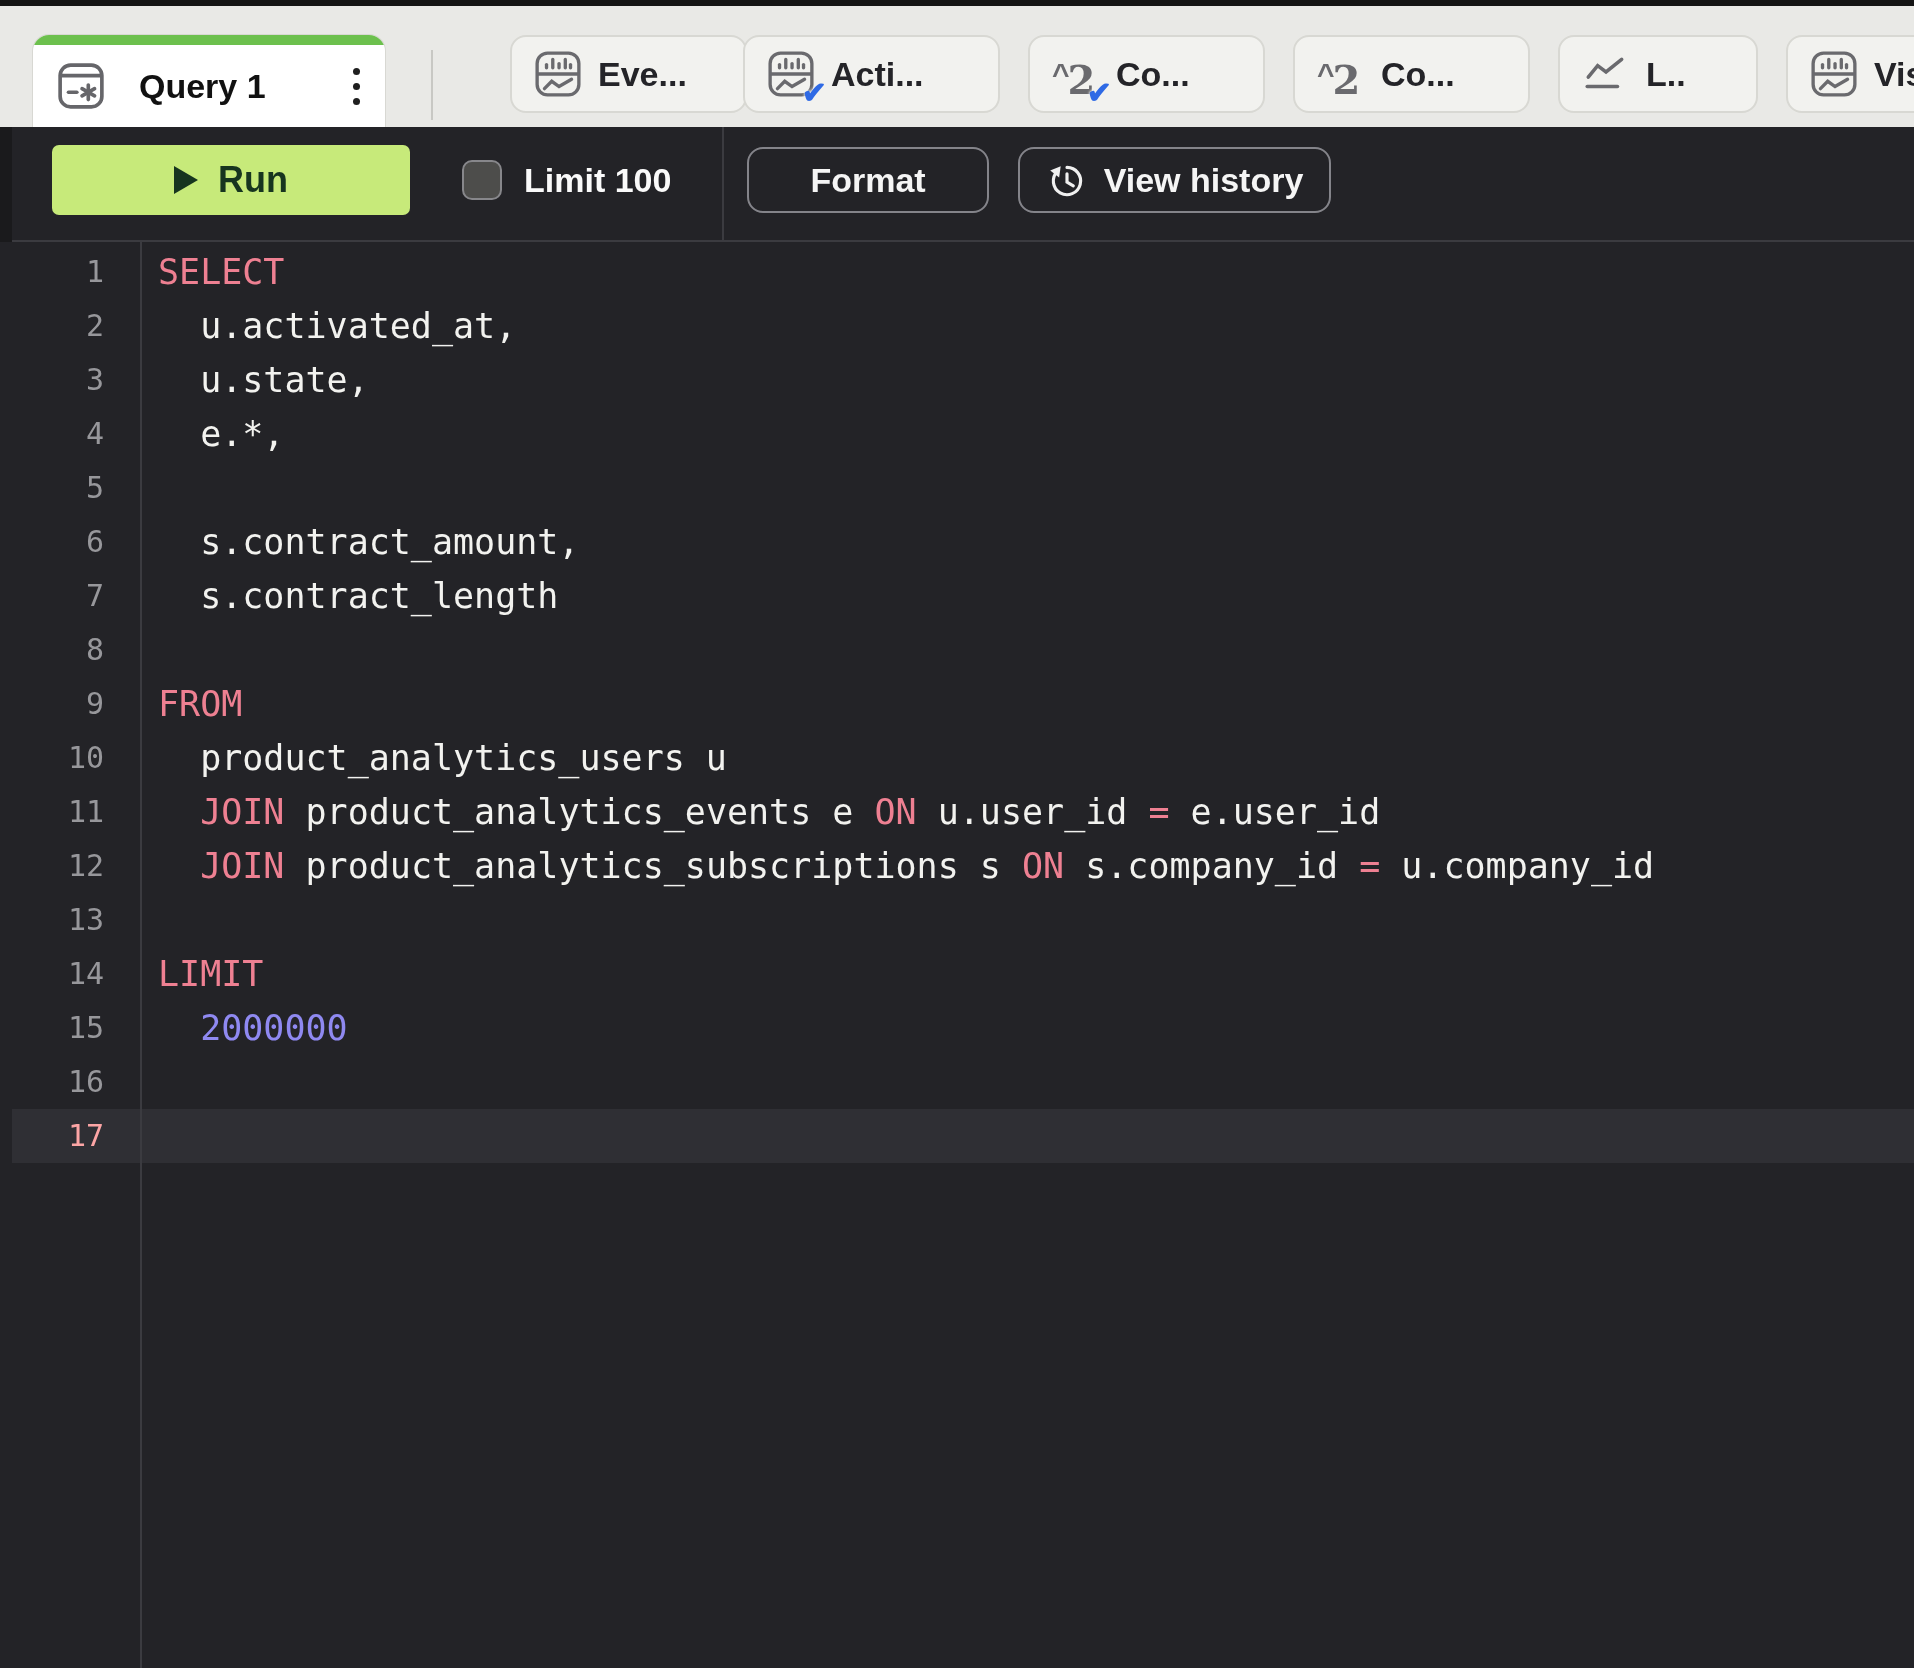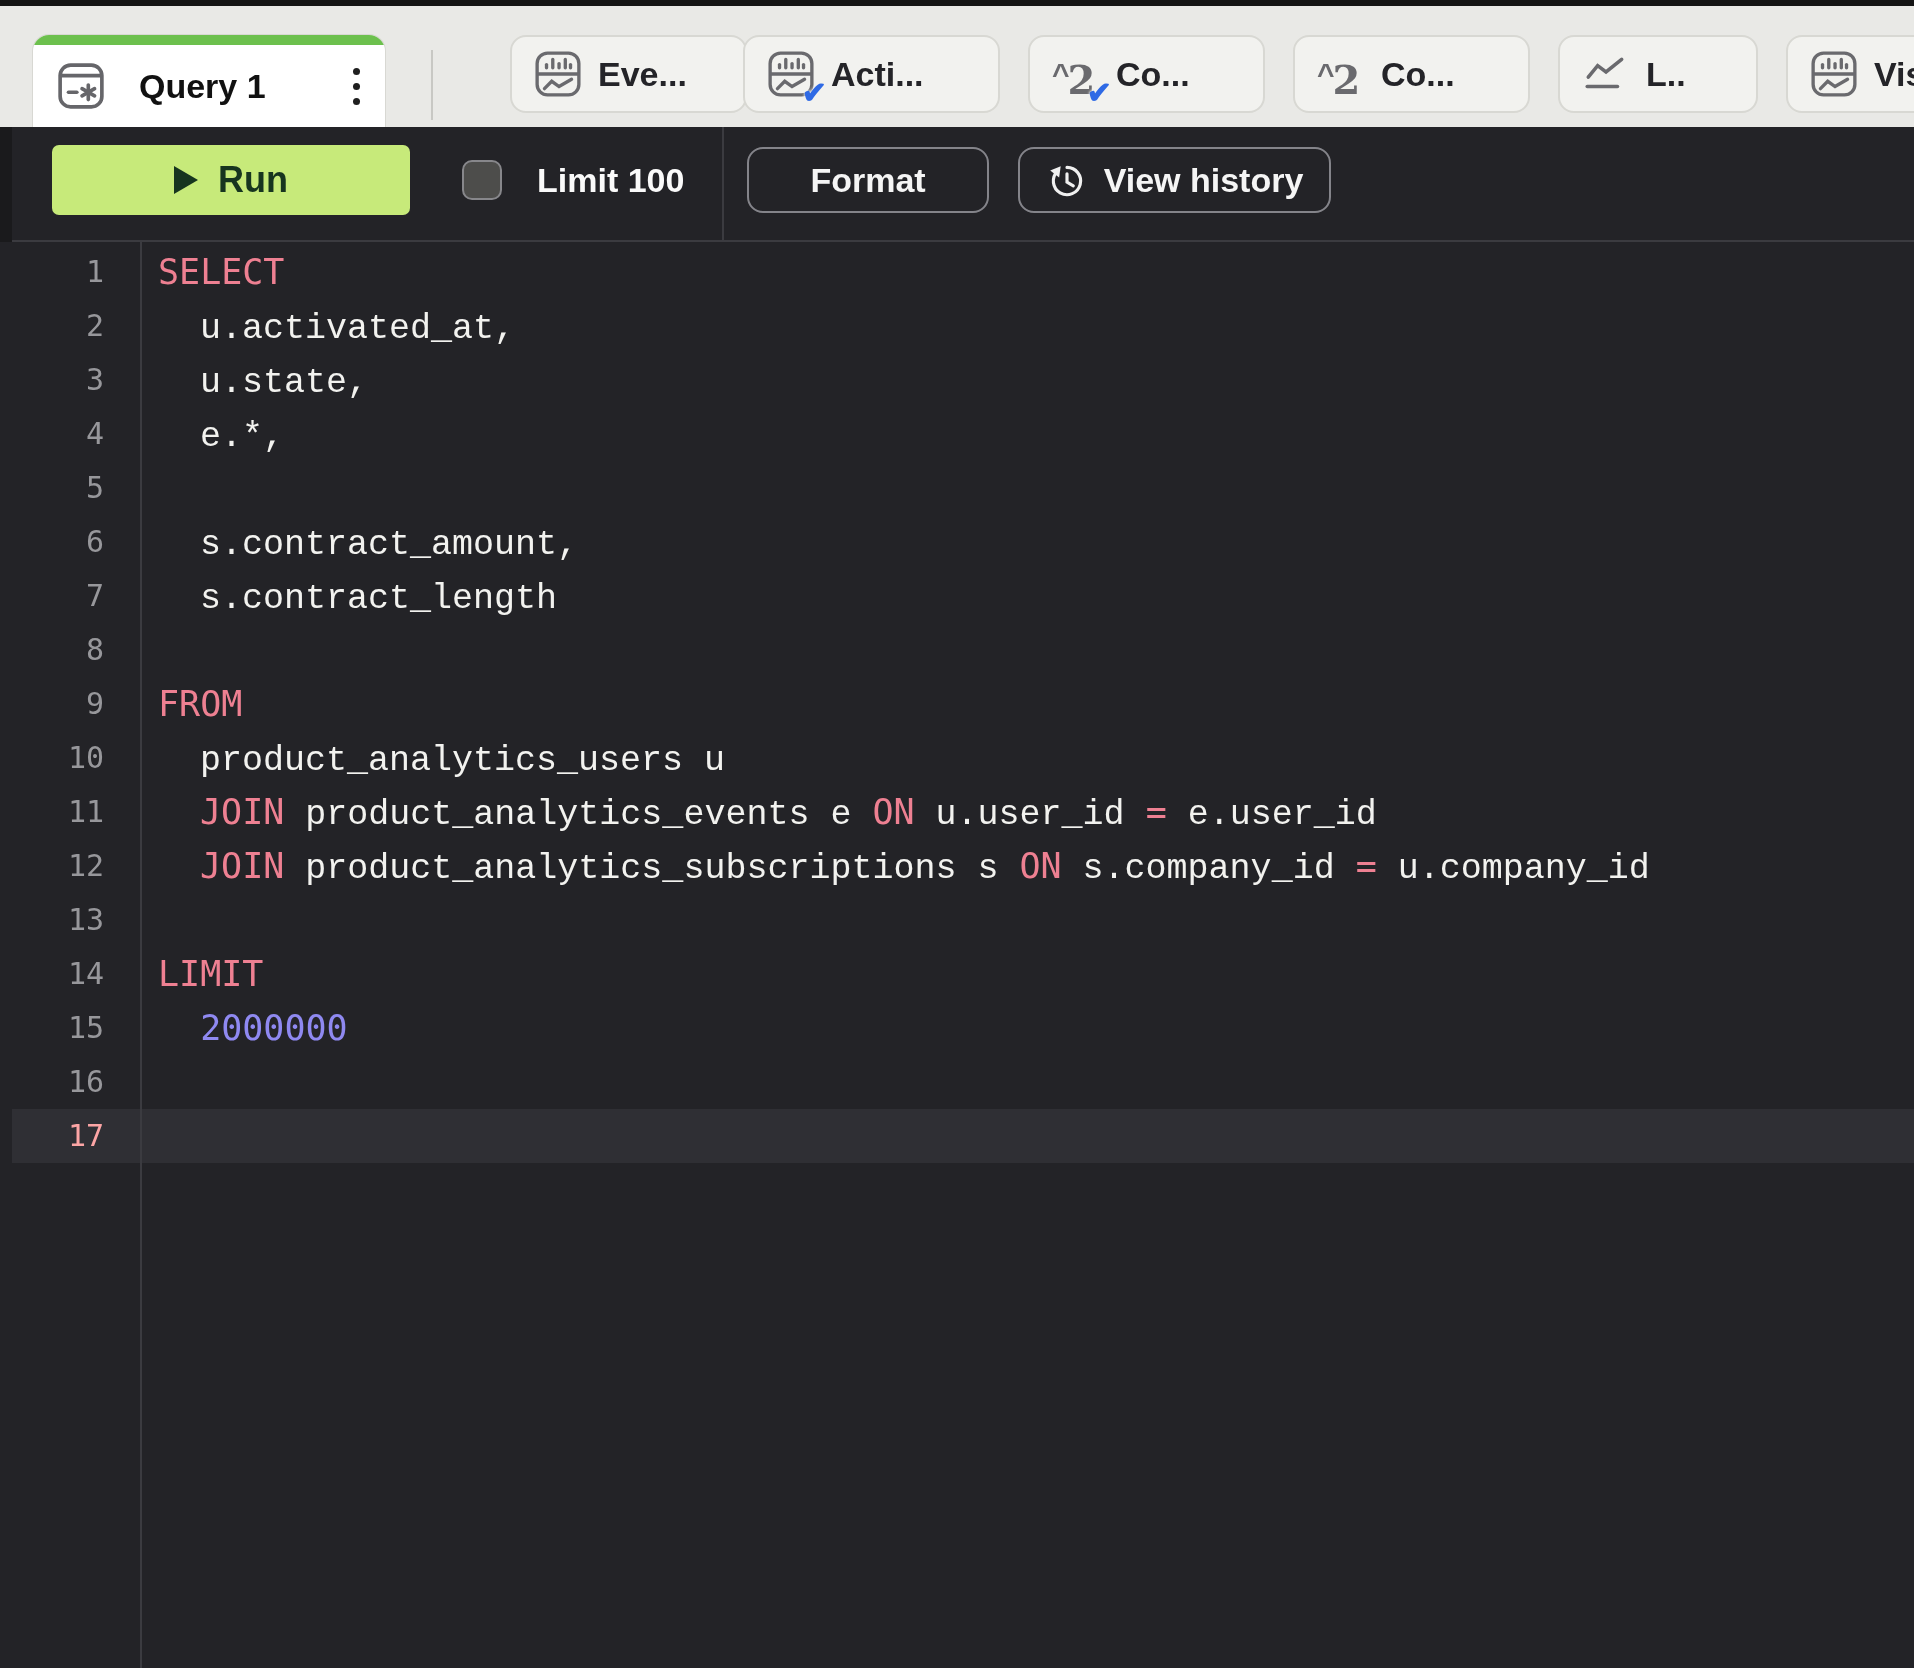--- a/index.html
+++ b/index.html
@@ -37,21 +37,21 @@
   .sup2 .caret{font-family:"Liberation Sans",sans-serif;font-size:30px;vertical-align:10px;font-weight:900;margin-right:-2px;}
   
   .toolbar{position:absolute;left:0;top:127px;width:1914px;height:113px;background:#232327;border-bottom:2px solid #3b3b40;}
   .leftstrip{position:absolute;left:0;top:127px;width:12px;height:1541px;background:#1a1a1c;}
   .run-btn{
     position:absolute;left:52px;top:18px;width:358px;height:70px;border-radius:7px;background:#c7ea7a;
     display:flex;align-items:center;justify-content:center;gap:20px;cursor:pointer;border:none;
   }
   .run-btn .play{width:0;height:0;border-left:24px solid #17351f;border-top:14px solid transparent;border-bottom:14px solid transparent;}
   .run-btn .lbl{font-size:36px;font-weight:700;color:#17351f;}
-  .limit-group{position:absolute;left:462px;top:18px;height:70px;display:flex;align-items:center;gap:35px;cursor:pointer;}
+  .limit-group{position:absolute;left:462px;top:18px;height:70px;display:flex;align-items:center;gap:22px;cursor:pointer;}
   .checkbox{width:40px;height:40px;border-radius:10px;background:#4d4d4b;border:2px solid #87878b;box-sizing:border-box;}
   .limit-lbl{font-size:34px;font-weight:700;color:#fafafa;}
   .tooldiv{position:absolute;left:722px;top:0;width:2px;height:113px;background:#3b3b40;}
   .ghost-btn{
     position:absolute;top:20px;height:66px;border:2px solid #84848a;border-radius:16px;background:transparent;
     display:flex;align-items:center;justify-content:center;gap:16px;box-sizing:border-box;cursor:pointer;
     color:#f5f5f5;font-size:34px;font-weight:700;padding:0 30px;white-space:nowrap;
   }
   #format-btn{left:747px;width:242px;}
   #history-btn{left:1018px;width:313px;}
@@ -65,21 +65,21 @@
   .ln{
     position:absolute;left:0;top:0;width:104px;height:54px;line-height:54px;text-align:right;
     color:#97979b;font-family:"DejaVu Sans Mono",monospace;font-size:30px;
   }
   .codetext{
     position:absolute;left:158px;top:0;height:54px;line-height:54px;white-space:pre;
     font-family:"DejaVu Sans Mono",monospace;font-size:35px;
   }
   .cl.active .codetext{left:146px;}
   .tok-kw{color:#ee8092;}
-  .tok-id{color:#f2f2ef;font-family:Liberation Mono, monospace;}
+  .tok-id{color:#f2f2ef;}
   .tok-num{color:#8f89f1;}
 </style>
 </head>
 <body>
 
 <div class="topstrip"></div>
 
 <div class="tabbar">
 
   <div class="tab-active">

